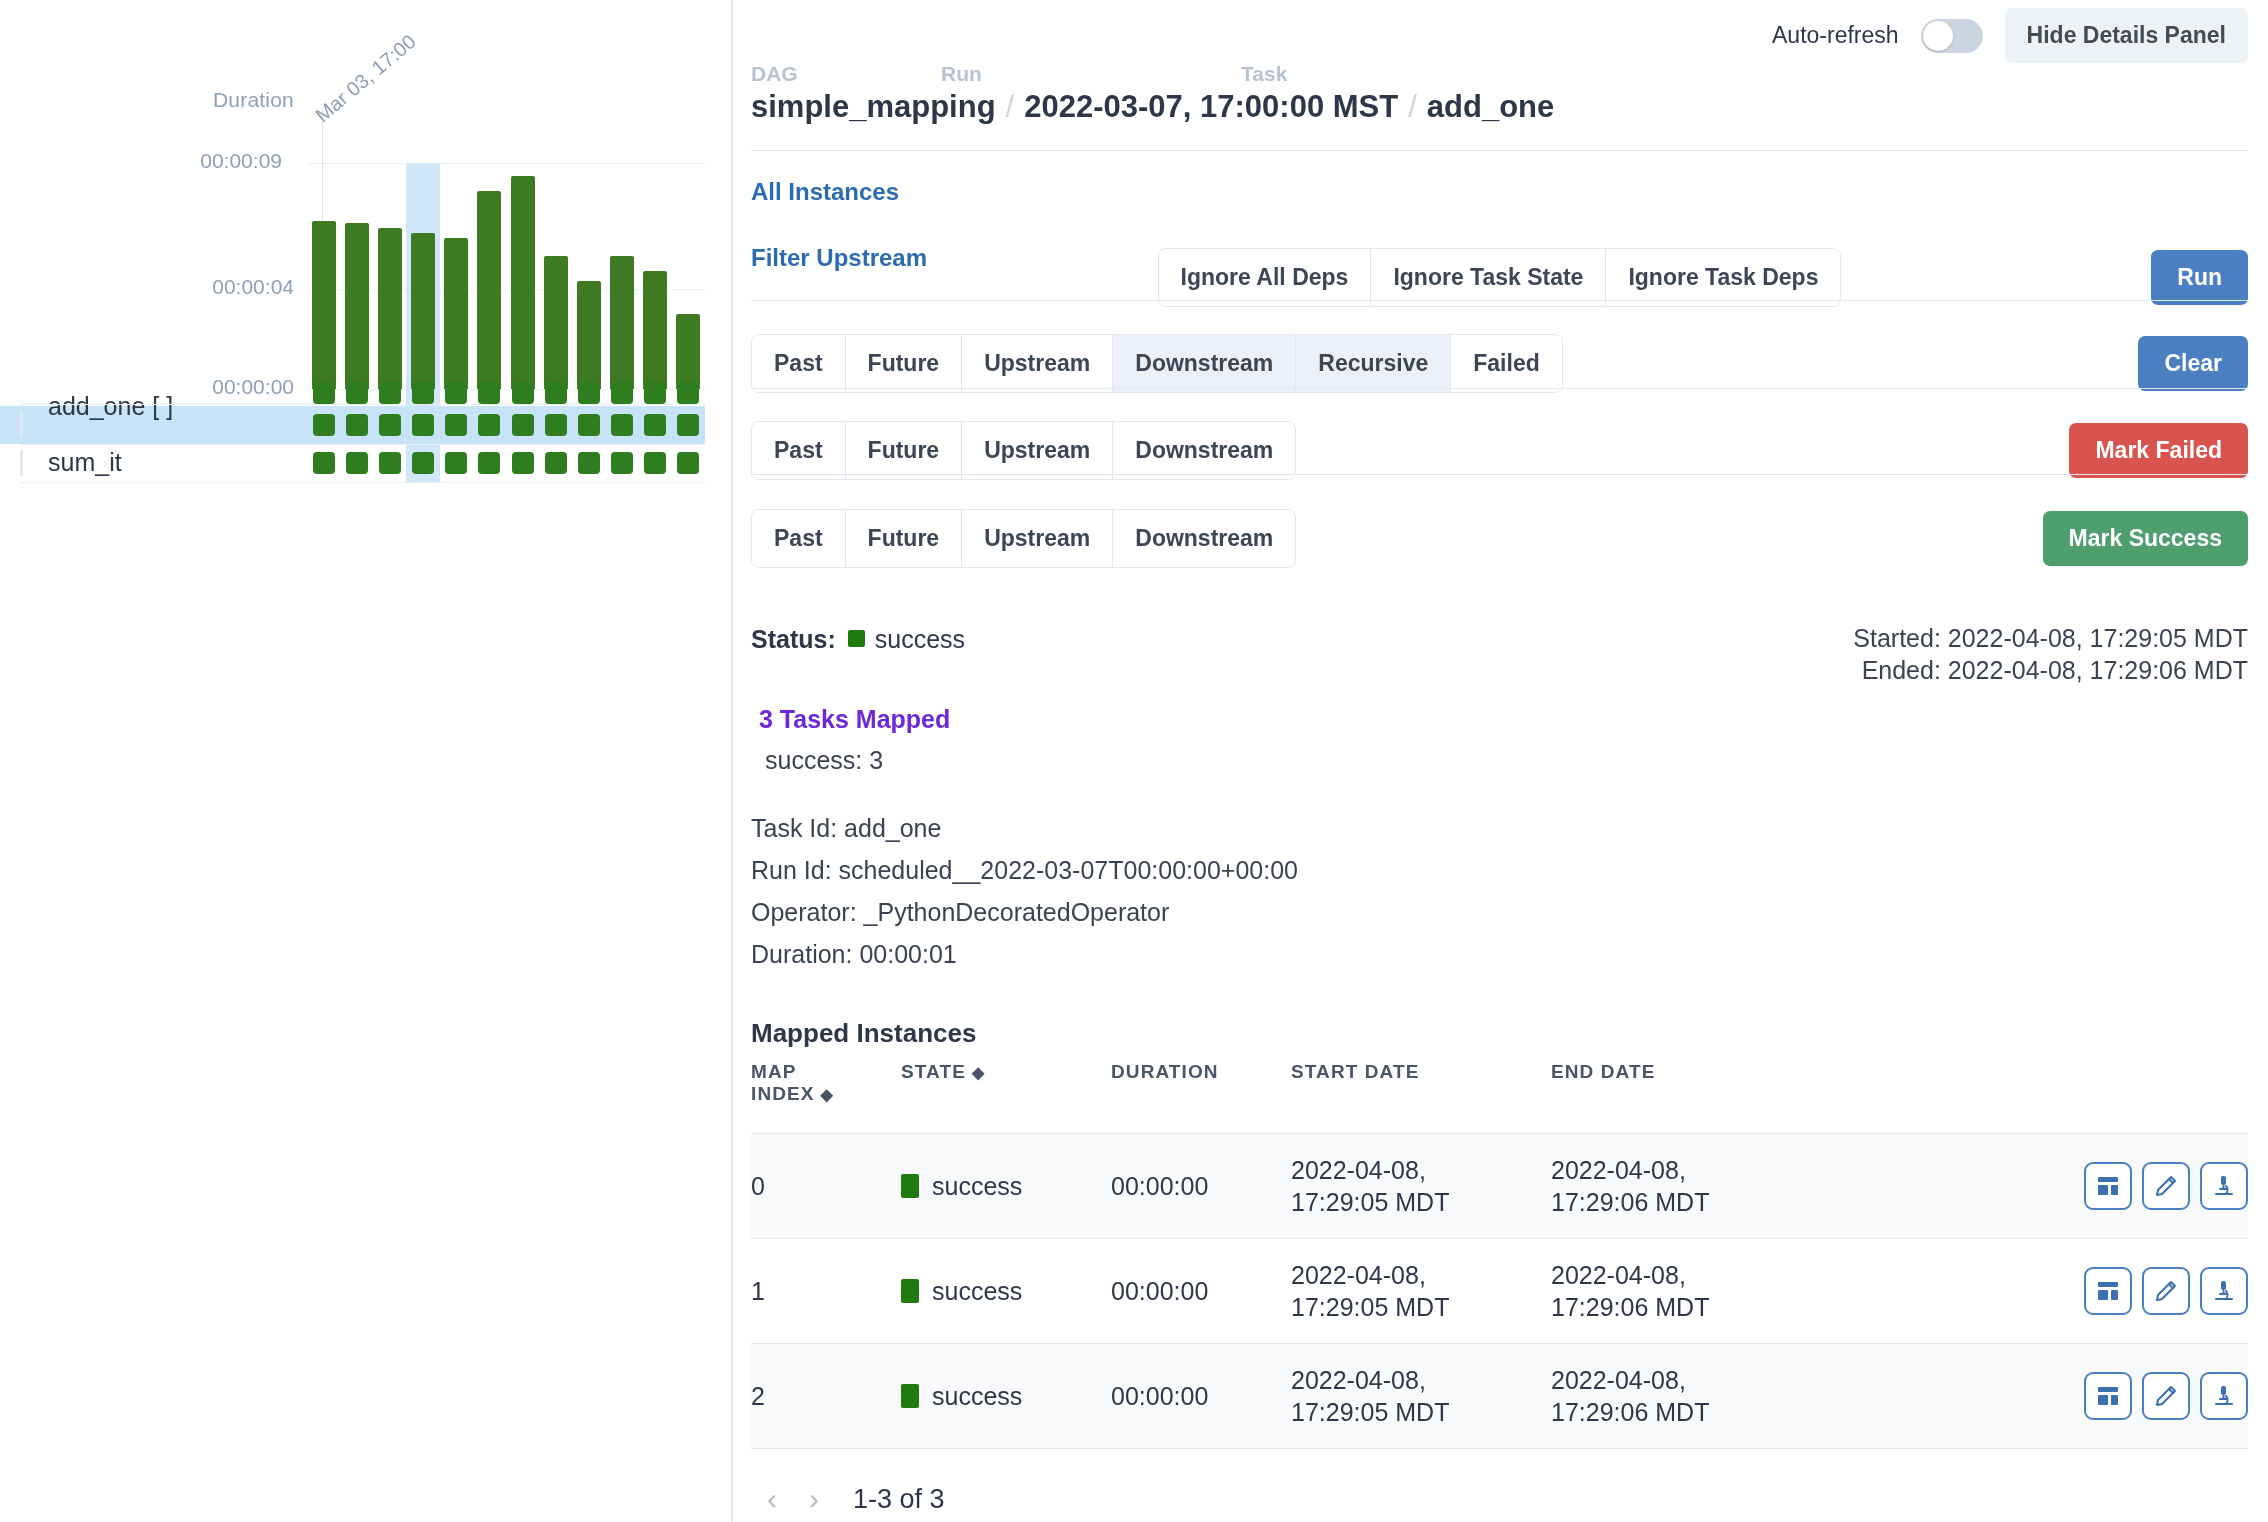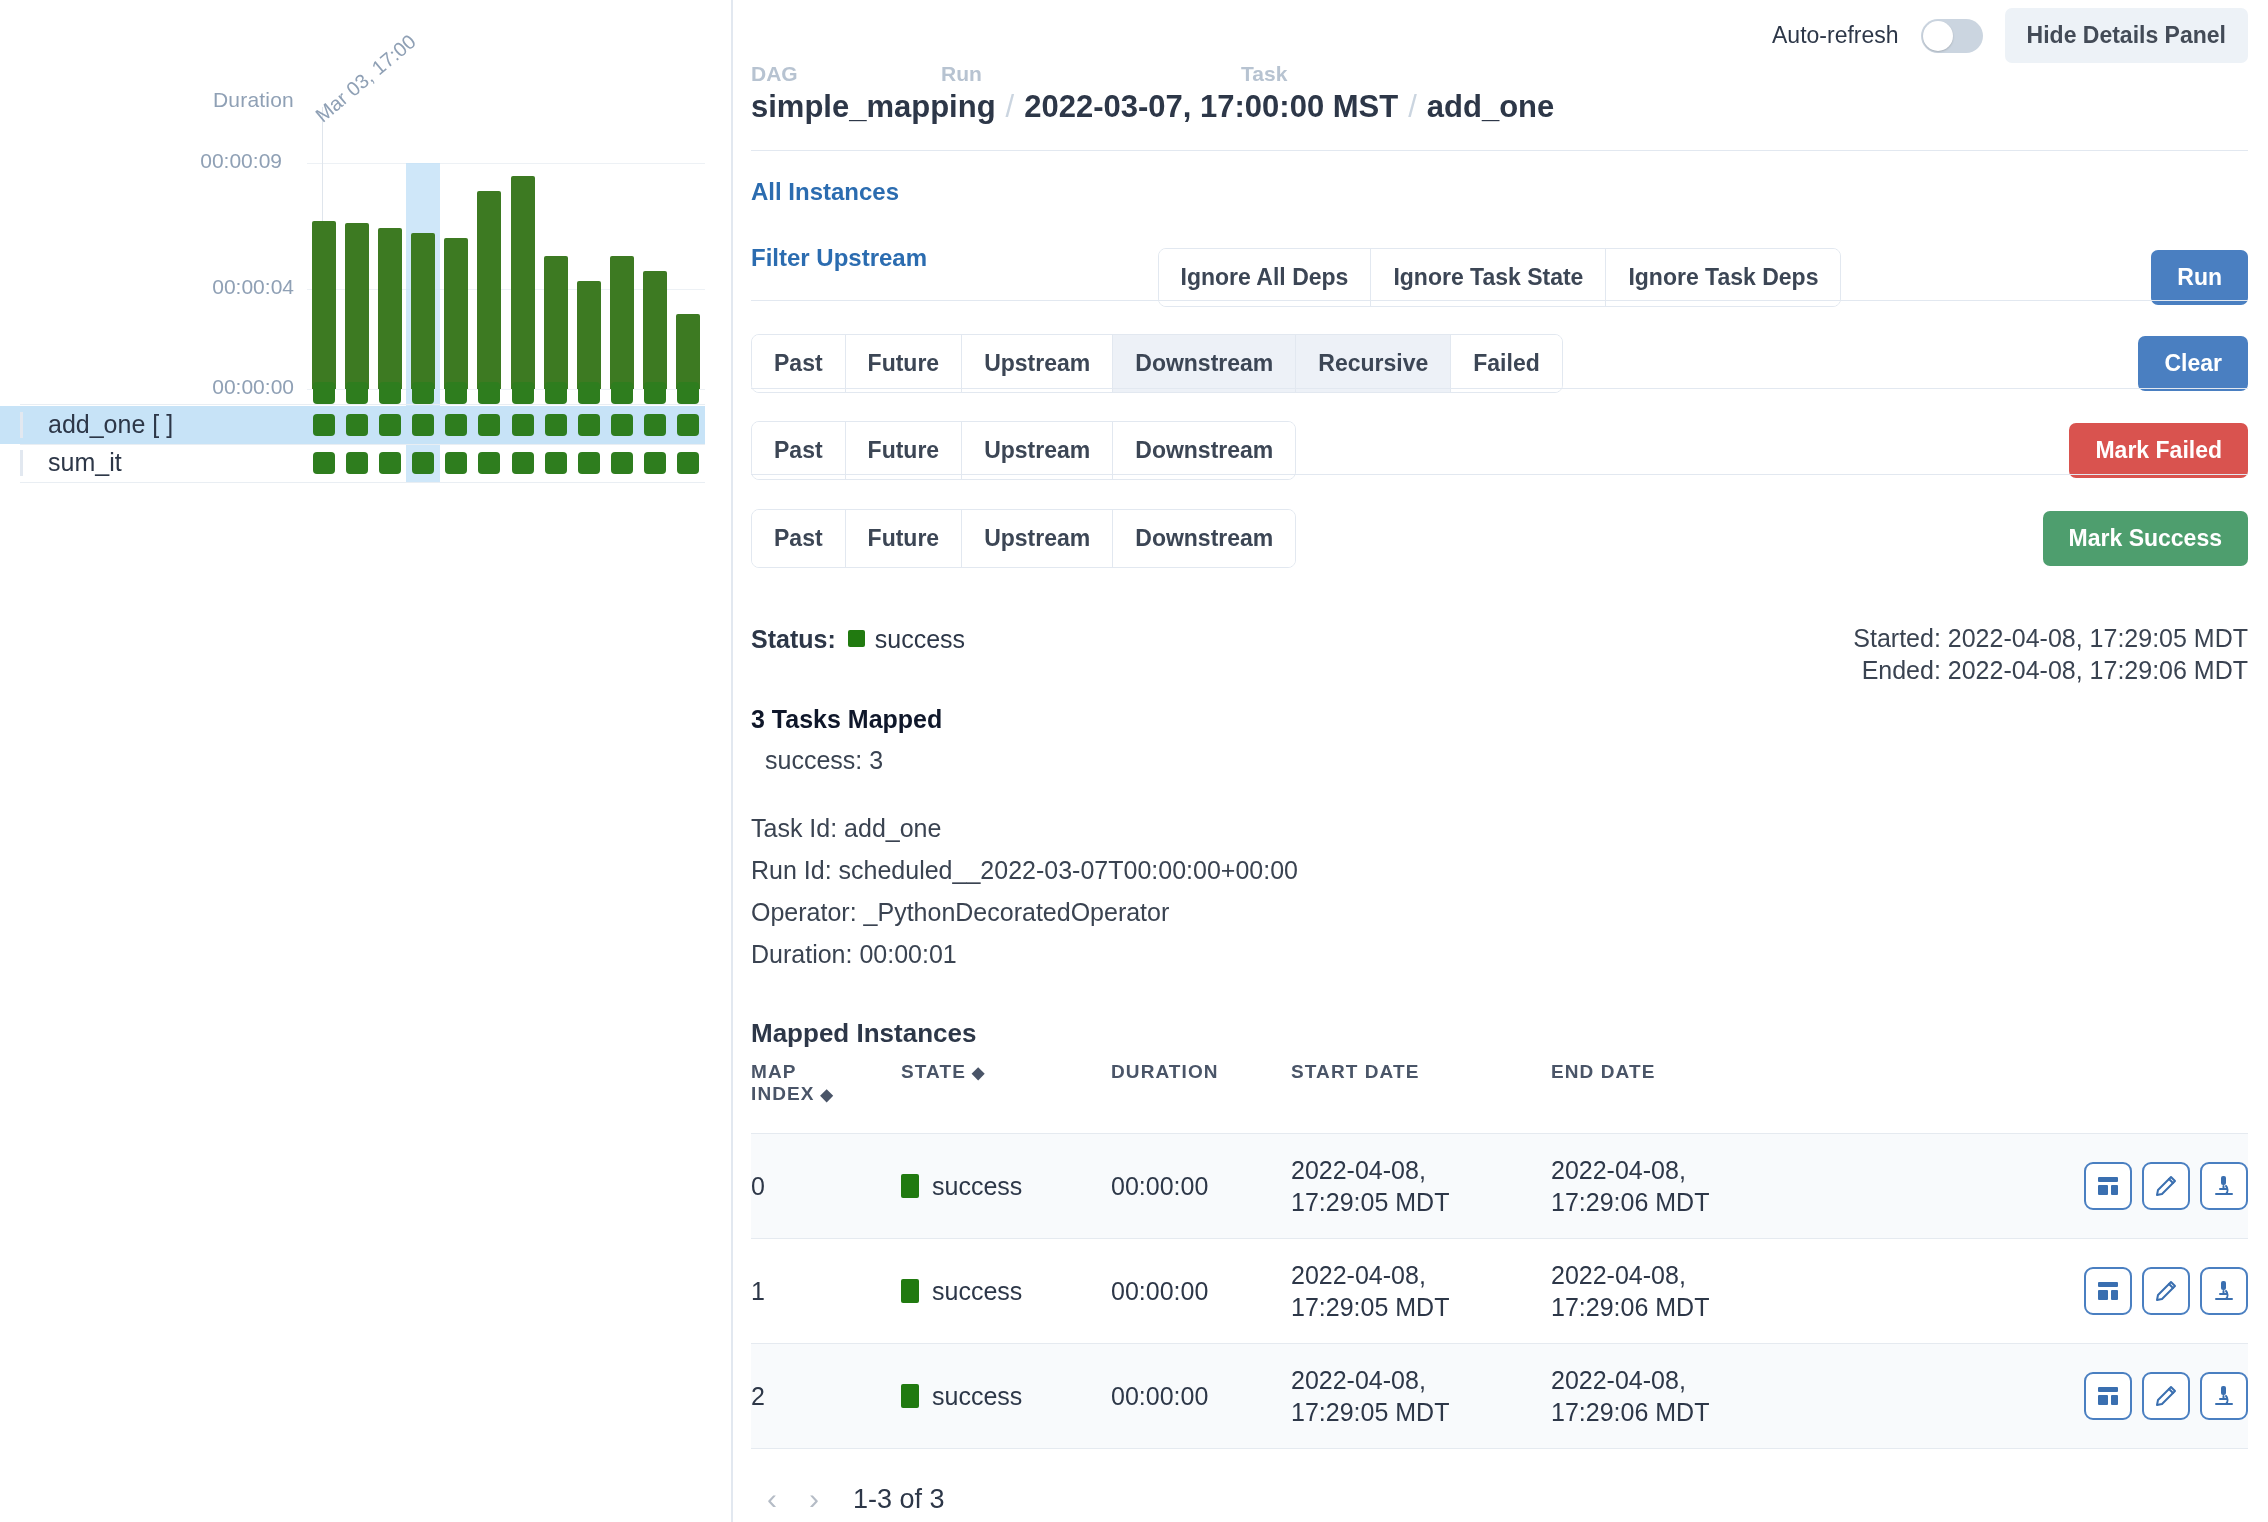--- a/index.html
+++ b/index.html
@@ -212,21 +212,21 @@
     font-family: "Liberation Sans", sans-serif;
     cursor: pointer;
     white-space: nowrap;
   }
 
   .status-line { position: absolute; left: 18px; top: 625px; font-size: 25px; }
   .status-line b { font-weight: bold; color: #2d3748; }
   .sq-green { display: inline-block; width: 17px; height: 17px; background: #217a10; border-radius: 2px; margin: 0 10px 0 12px; vertical-align: 1px; }
   .dates { position: absolute; right: 20px; top: 622px; text-align: right; font-size: 25px; color: #3a4351; line-height: 1.28; }
 
-  .tasks-mapped { position: absolute; left: 18px; top: 705px; font-size: 25px; font-weight: bold; color: #0f172a; }
+  .tasks-mapped { position: absolute; left: 26px; top: 705px; font-size: 25px; font-weight: bold; color: #6d28d9; }
   .tasks-mapped-sub { position: absolute; left: 32px; top: 746px; font-size: 25px; color: #3a4351; }
 
   .meta { position: absolute; left: 18px; top: 814px; font-size: 25px; color: #3a4351; line-height: 1.12; }
   .meta div { margin-bottom: 14px; }
 
   .mapped-title { position: absolute; left: 18px; top: 1018px; font-size: 26px; font-weight: bold; color: #2d3748; }
 
   table.mapped {
     position: absolute;
     left: 18px; top: 1055px;
@@ -309,21 +309,21 @@
         <div class="bar" title="5.3" style="left: 543.75px; top: 255.99px; width: 24px; height: 133.01px; background: rgb(61, 122, 34);"></div>
         <div class="bar" title="4.3" style="left: 576.917px; top: 281.087px; width: 24px; height: 107.913px; background: rgb(61, 122, 34);"></div>
         <div class="bar" title="5.3" style="left: 610.083px; top: 255.99px; width: 24px; height: 133.01px; background: rgb(61, 122, 34);"></div>
         <div class="bar" title="4.7" style="left: 643.25px; top: 271.048px; width: 24px; height: 117.952px; background: rgb(61, 122, 34);"></div>
         <div class="bar" title="3" style="left: 676.417px; top: 313.712px; width: 24px; height: 75.2885px; background: rgb(61, 122, 34);"></div>
       </div>
     <div class="grid-rows" id="grid-rows">
         <div class="col-highlight" style="left: 406.083px; top: 389px; width: 34px; height: 93px;"></div>
         <div class="grid-row selected" style="top: 406px;"></div>
         <div class="row-guide" style="left: 20px; top: 412px; height: 26px;"></div>
-        <div class="grid-row-label" style="top: 410px;">add_one [ ]</div>
+        <div class="grid-row-label" style="top: 392px;">add_one [ ]</div>
         <div class="grid-square" title="success" style="left: 312.583px; top: 414px; background: rgb(46, 125, 30);"></div>
         <div class="grid-square" title="success" style="left: 345.75px; top: 414px; background: rgb(46, 125, 30);"></div>
         <div class="grid-square" title="success" style="left: 378.917px; top: 414px; background: rgb(46, 125, 30);"></div>
         <div class="grid-square" title="success" style="left: 412.083px; top: 414px; background: rgb(46, 125, 30);"></div>
         <div class="grid-square" title="success" style="left: 445.25px; top: 414px; background: rgb(46, 125, 30);"></div>
         <div class="grid-square" title="success" style="left: 478.417px; top: 414px; background: rgb(46, 125, 30);"></div>
         <div class="grid-square" title="success" style="left: 511.583px; top: 414px; background: rgb(46, 125, 30);"></div>
         <div class="grid-square" title="success" style="left: 544.75px; top: 414px; background: rgb(46, 125, 30);"></div>
         <div class="grid-square" title="success" style="left: 577.917px; top: 414px; background: rgb(46, 125, 30);"></div>
         <div class="grid-square" title="success" style="left: 611.083px; top: 414px; background: rgb(46, 125, 30);"></div>

